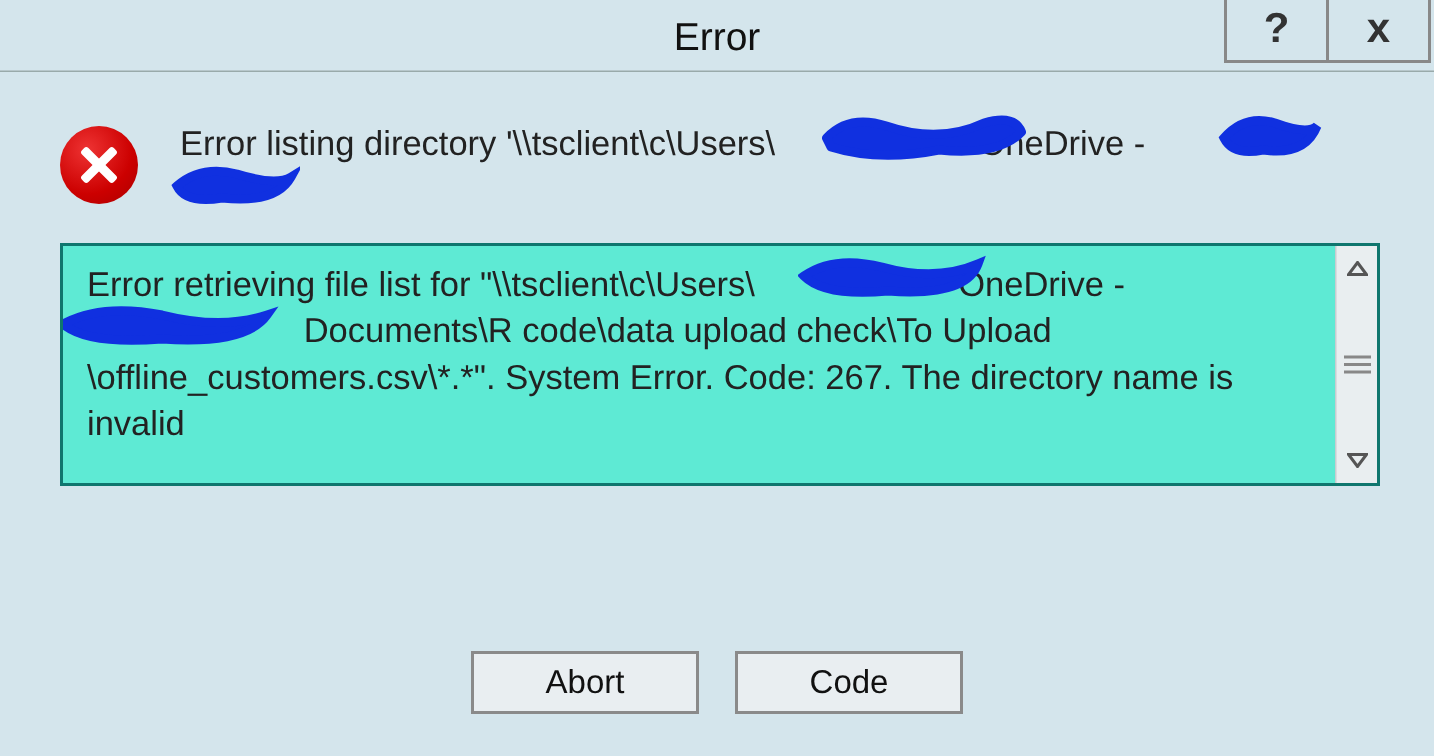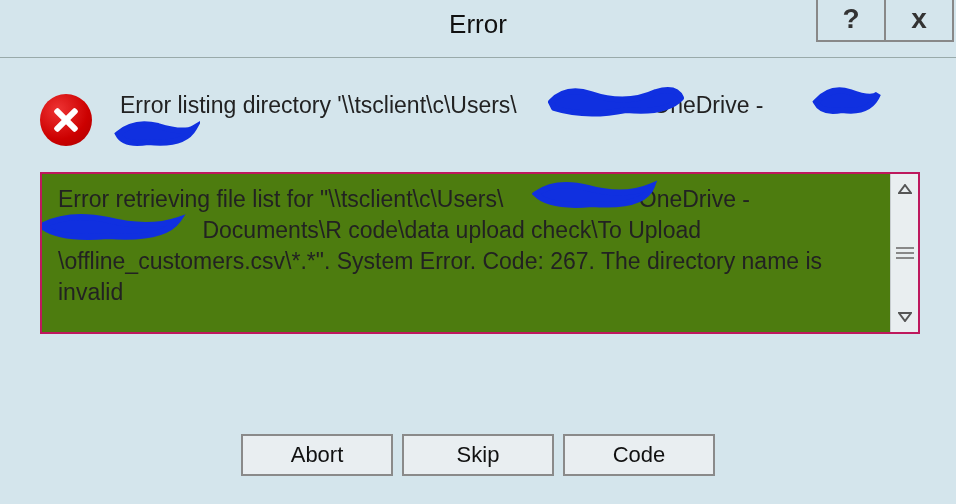--- a/index.html
+++ b/index.html
@@ -9,21 +9,21 @@
     width: 956px;
     height: 504px;
     background: #d4e5ec;
     font-family: "Segoe UI", Tahoma, sans-serif;
     overflow: hidden;
     position: relative;
   }
   
   .titlebar {
     position: relative;
-    height: 58px;
+    height: 48px;
     border-bottom: 1px solid #9aa;
     background: #d4e5ec;
   }
   .titlebar-title {
     position: absolute;
     left: 0; right: 0;
     text-align: center;
     font-size: 26px;
     color: #111;
     line-height: 48px;
@@ -84,22 +84,22 @@
   .msg .line { position: relative; display: block; }
   
   .scribble {
     position: absolute;
     pointer-events: none;
   }
   
   .details-wrap {
     margin: 26px 0 0 0;
     display: flex;
-    border: 2px solid #be185d;
-    background: #4d7c0f;
+    border: 2px solid #0f766e;
+    background: #5eead4;
   }
   .details-text {
     flex: 1 1 auto;
     padding: 10px 16px 12px 16px;
     font-size: 23px;
     color: #222;
     line-height: 1.35;
     position: relative;
     min-height: 158px;
     overflow: hidden;
@@ -128,21 +128,21 @@
     gap: 3px;
   }
   .scroll-mid span { height: 2px; background: #888; }
   
   .button-row {
     position: absolute;
     left: 0; right: 0;
     bottom: 28px;
     display: flex;
     justify-content: center;
-    gap: 9px;
+    gap: 24px;
     padding: 0 36px;
   }
   .dlg-btn {
     width: 152px;
     height: 42px;
     background: #e9eef1;
     border: 2px solid #8a8a8a;
     font-size: 22px;
     color: #111;
     display: flex;
@@ -222,15 +222,14 @@
         <svg width="14" height="10">
             <path d="M1 1 L13 1 L7 9 Z" fill="none" stroke="#555" stroke-width="2"></path>
           </svg>
       </div>
     </div>
   </div>
 </div>
 
 <div class="button-row">
   <div class="dlg-btn">Abort</div>
-  <div class="dlg-btn">Skip</div>
   <div class="dlg-btn">Code</div>
 </div>
 
 </body></html>

